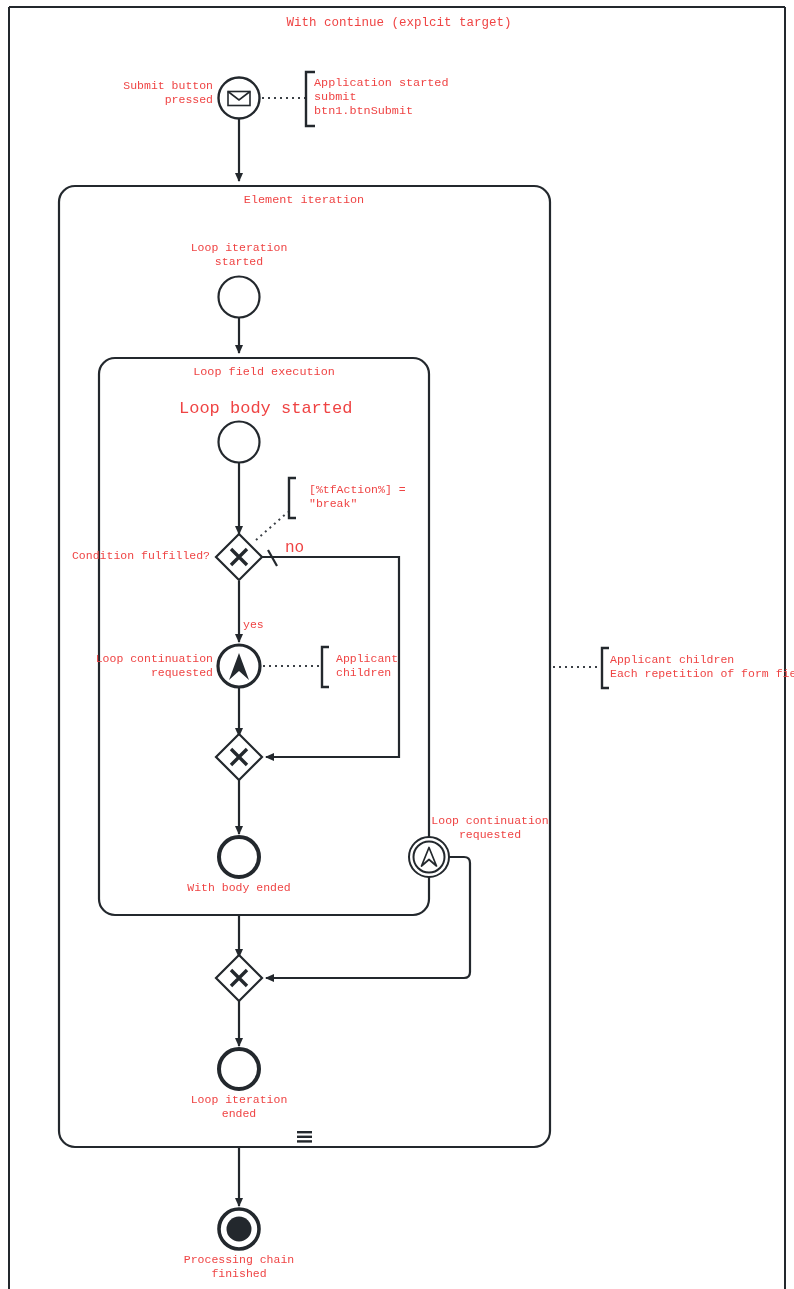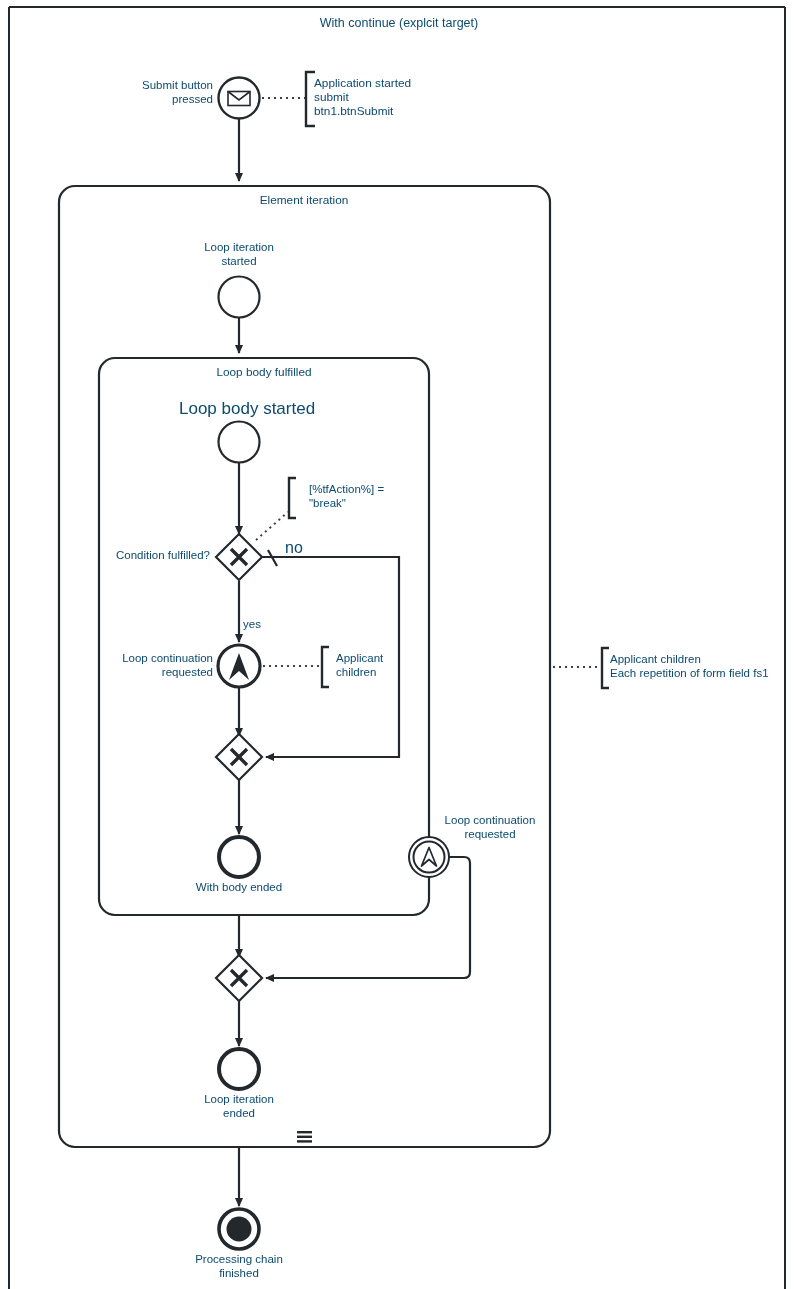--- a/index.html
+++ b/index.html
@@ -1,19 +1,19 @@
 <!DOCTYPE html>
 <html><head>
 <meta charset="utf-8">
 <style>
   html,body{margin:0;padding:0;background:#ffffff;}
   body{width:794px;height:1289px;font-family:"Liberation Sans",sans-serif;color:#23282d;}
   #canvas{position:relative;width:794px;height:1289px;overflow:hidden;background:#fff;}
   svg#diagram{position:absolute;left:0;top:0;width:794px;height:1289px;}
-  .lbl{position:absolute;font-family:Liberation Sans, sans-serif;color:#0c4a6e;line-height:1.18;white-space:pre;}
+  .lbl{position:absolute;font-family:Liberation Mono, monospace;color:#ef4444;line-height:1.18;white-space:pre;}
   .c{text-align:center;}
   .r{text-align:right;}
   .l{text-align:left;}
 </style>
 </head>
 <body>
 
 <div id="canvas">
 
   <svg id="diagram" viewBox="0 0 794 1289" xmlns="http://www.w3.org/2000/svg">
@@ -150,21 +150,21 @@
 
   <div class="lbl l" style="left:314px;top:77px;width:200px;font-size:11.8px;">Application started
 submit
 btn1.btnSubmit</div>
 
   <div class="lbl c" style="left:204px;top:194px;width:200px;font-size:11.8px;">Element iteration</div>
 
   <div class="lbl c" style="left:179px;top:241px;width:120px;font-size:11.5px;">Loop iteration
 started</div>
 
-  <div class="lbl c" style="left:164px;top:366px;width:200px;font-size:11.8px;">Loop body fulfilled</div>
+  <div class="lbl c" style="left:164px;top:366px;width:200px;font-size:11.8px;">Loop field execution</div>
 
   <div class="lbl c" style="left:179px;top:399px;width:120px;font-size:17px;">Loop body started</div>
 
   <div class="lbl l" style="left:297px;top:483px;width:150px;font-size:11.5px;margin-left:12px;">[%tfAction%] =
 "break"</div>
 
   <div class="lbl r" style="left:60px;top:549px;width:150px;font-size:11.5px;">Condition fulfilled?</div>
 
   <div class="lbl l" style="left:285px;top:539px;width:40px;font-size:16px;">no</div>
 

